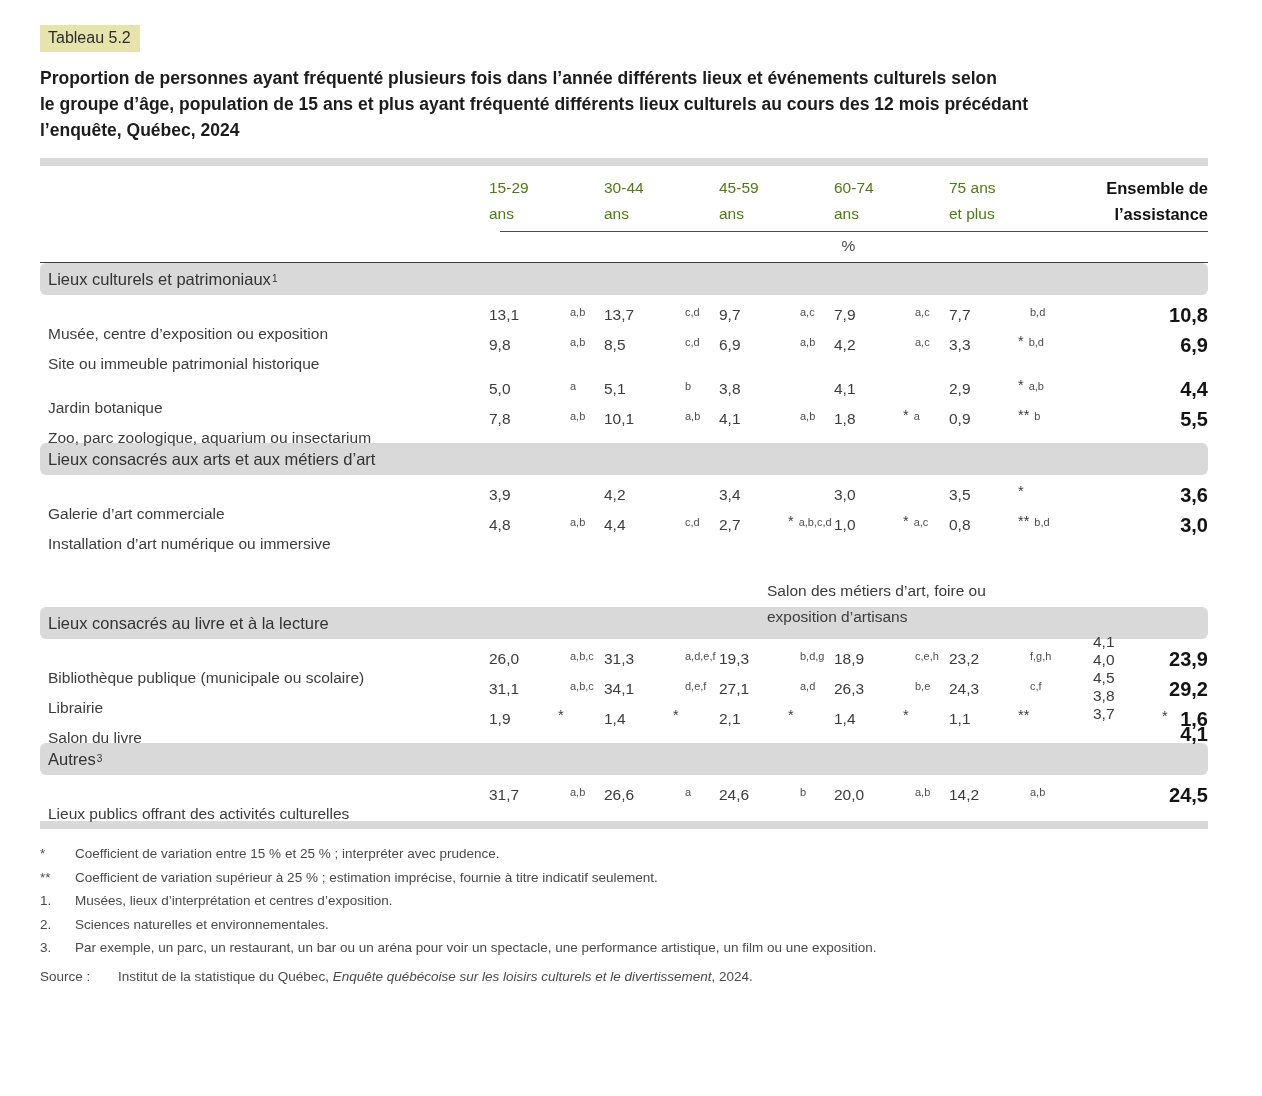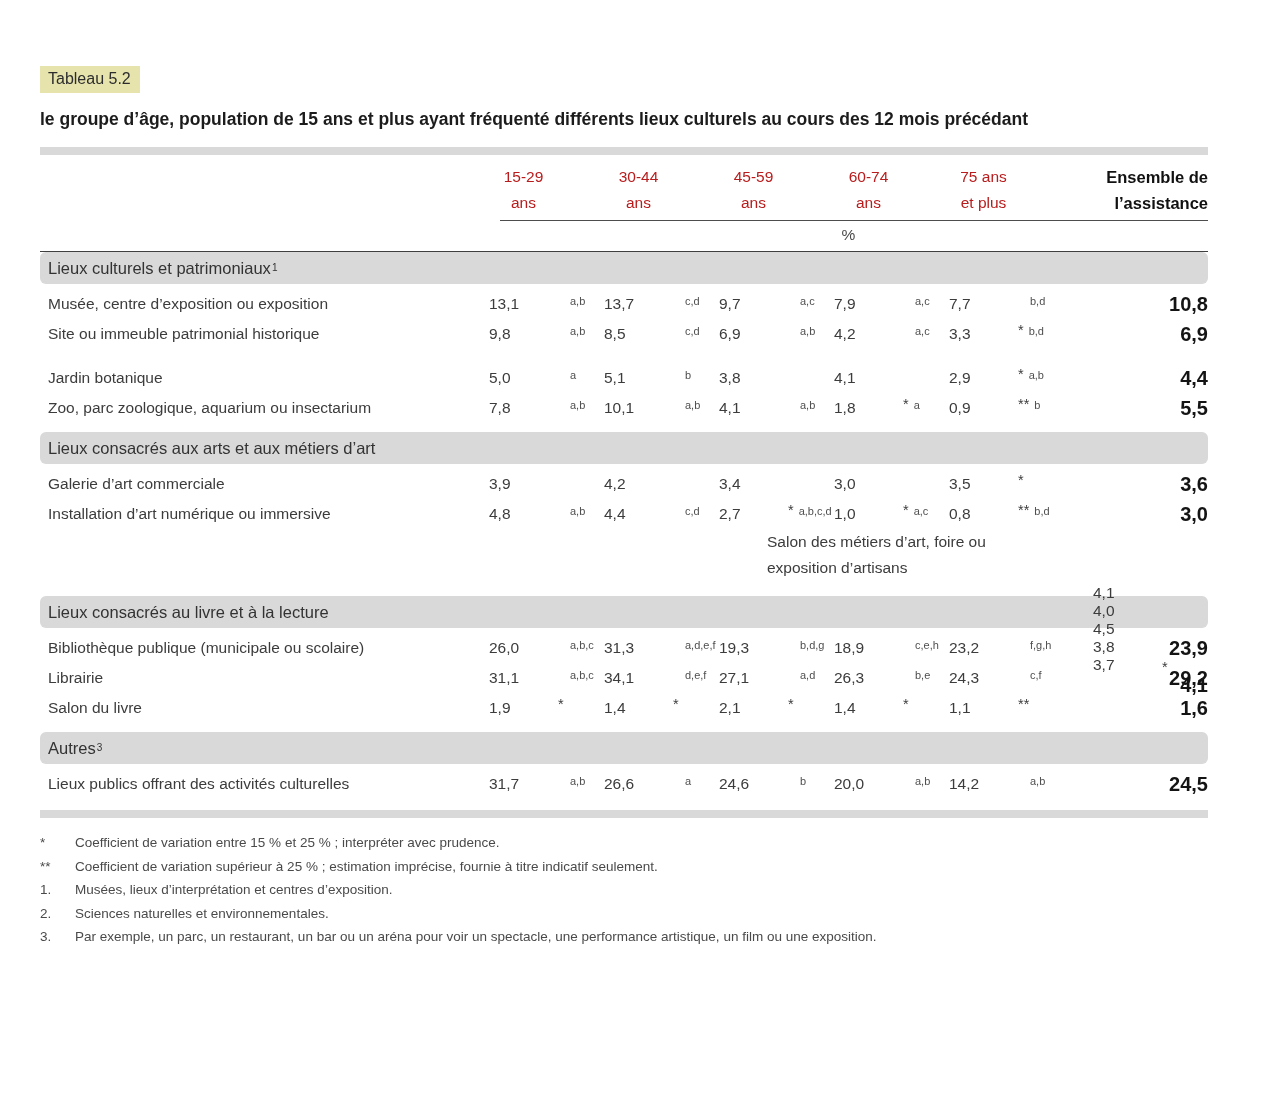--- a/index.html
+++ b/index.html
@@ -2,38 +2,38 @@
 <html lang="fr"><head>
 <meta charset="utf-8">
 <style>
   html,body { margin:0; padding:0; background:#ffffff; }
   body {
     width:1262px; height:1096px;
     font-family:"Liberation Sans","DejaVu Sans",sans-serif;
     color:#3c3c3c;
     -webkit-font-smoothing:antialiased;
   }
-  .page { padding:66px 54px 0 40px; width:1168px; }
+  .page { padding:25px 54px 0 40px; width:1168px; }
 
   
   .chip {
     display:inline-block; background:#e6e3ad; color:#2d2d2d;
     font-size:16px; line-height:20px; padding:3px 9px 4px 8px;
   }
   .title { margin-top:13px; font-weight:bold; font-size:17.5px; line-height:26px; color:#1c1c1c; }
 
   
   .table { margin-top:15px; width:1168px; }
   .band-thin { height:8px; background:#d9d9d9; }
 
   .header-row { display:flex; padding-top:9px; }
   .h-label { width:449px; }
   .h-age {
     width:115px; box-sizing:border-box; padding-right:46px;
-    text-align:center; font-size:15.5px; line-height:26px; color:#b91c1c;
+    text-align:left; font-size:15.5px; line-height:26px; color:#4d7c0f;
   }
   .h-total { flex:1; text-align:right; font-size:16.5px; line-height:26px; font-weight:bold; color:#111; }
   .header-rule { margin-left:460px; border-top:1px solid #4d4d4d; margin-top:4px; }
 
   .unit-row { padding:5px 0 7px; }
   .unit-row .unit { display:block; margin-left:449px; width:719px; text-align:center; font-size:15.5px; color:#4a4a4a; }
   .full-rule { border-top:1.5px solid #3f3f3f; }
 
   
   .section-band {
@@ -42,21 +42,21 @@
   }
   .section-band sup { font-size:10px; line-height:0; margin-left:1px; }
   .rows { padding:5px 0 9px; }
 
   .row { display:flex; height:30px; align-items:center; }
   .row.tall { height:58px; align-items:flex-end;flex-direction:column; }
   .row.tall .row-label { line-height:26px; padding-bottom:3px; }
   .row.tall .cell, .row.tall .row-total { height:30px; }
   .row-label {
     width:449px; box-sizing:border-box; padding-left:8px;
-    font-size:15.5px; color:#3c3c3c;
+    font-size:15.5px; color:#3c3c3c;margin-top:38px;
   }
   .cell { width:115px; height:100%; display:flex; align-items:center; box-sizing:border-box; }
   .cell .num { flex:1; text-align:left; font-size:15.5px; color:#3c3c3c; }
   .cell .supz {
     width:46px; height:100%; box-sizing:border-box; padding-top:6px;
     white-space:nowrap; font-size:0; text-align:left;
   }
   .supz .marker { font-size:14.5px; line-height:10px; vertical-align:top; color:#3c3c3c; letter-spacing:0; }
   .supz .letters { font-size:11px; line-height:12px; vertical-align:top; color:#4f4f4f; }
   .supz .letters.solo { margin-left:12px; }
@@ -75,21 +75,23 @@
   .src-italic { font-style:italic; }
 </style>
 </head>
 <body>
 
 <div class="page">
 
   <span class="chip">Tableau 5.2</span>
 
   <div class="title">
+    <div>Proportion de personnes ayant fréquenté plusieurs fois dans l’année différents lieux et événements culturels selon</div>
     <div>le groupe d’âge, population de 15 ans et plus ayant fréquenté différents lieux culturels au cours des 12 mois précédant</div>
+    <div>l’enquête, Québec, 2024</div>
   </div>
 
   <div class="table">
     <div class="band-thin"></div>
 
     <div class="header-row">
       <div class="h-label"></div>
       <div id="age-headers" style="display:contents"><div class="h-age">
             <div>15-29</div>
             <div>ans</div>
@@ -431,14 +433,18 @@
       <div class="fn">
         <span class="fn-marker">2.</span>
         <span class="fn-text">Sciences naturelles et environnementales.</span>
       </div>
       <div class="fn">
         <span class="fn-marker">3.</span>
         <span class="fn-text">Par exemple, un parc, un restaurant, un bar ou un aréna pour voir un spectacle, une performance artistique, un film ou une exposition.</span>
       </div>
     </div>
 
+  <div class="source-line">
+    <span class="src-label">Source :</span>
+    <span><span>Institut de la statistique du Québec, </span><span class="src-italic">Enquête québécoise sur les loisirs culturels et le divertissement</span><span>, 2024.</span></span>
+  </div>
 
 </div>
 
 </body></html>

